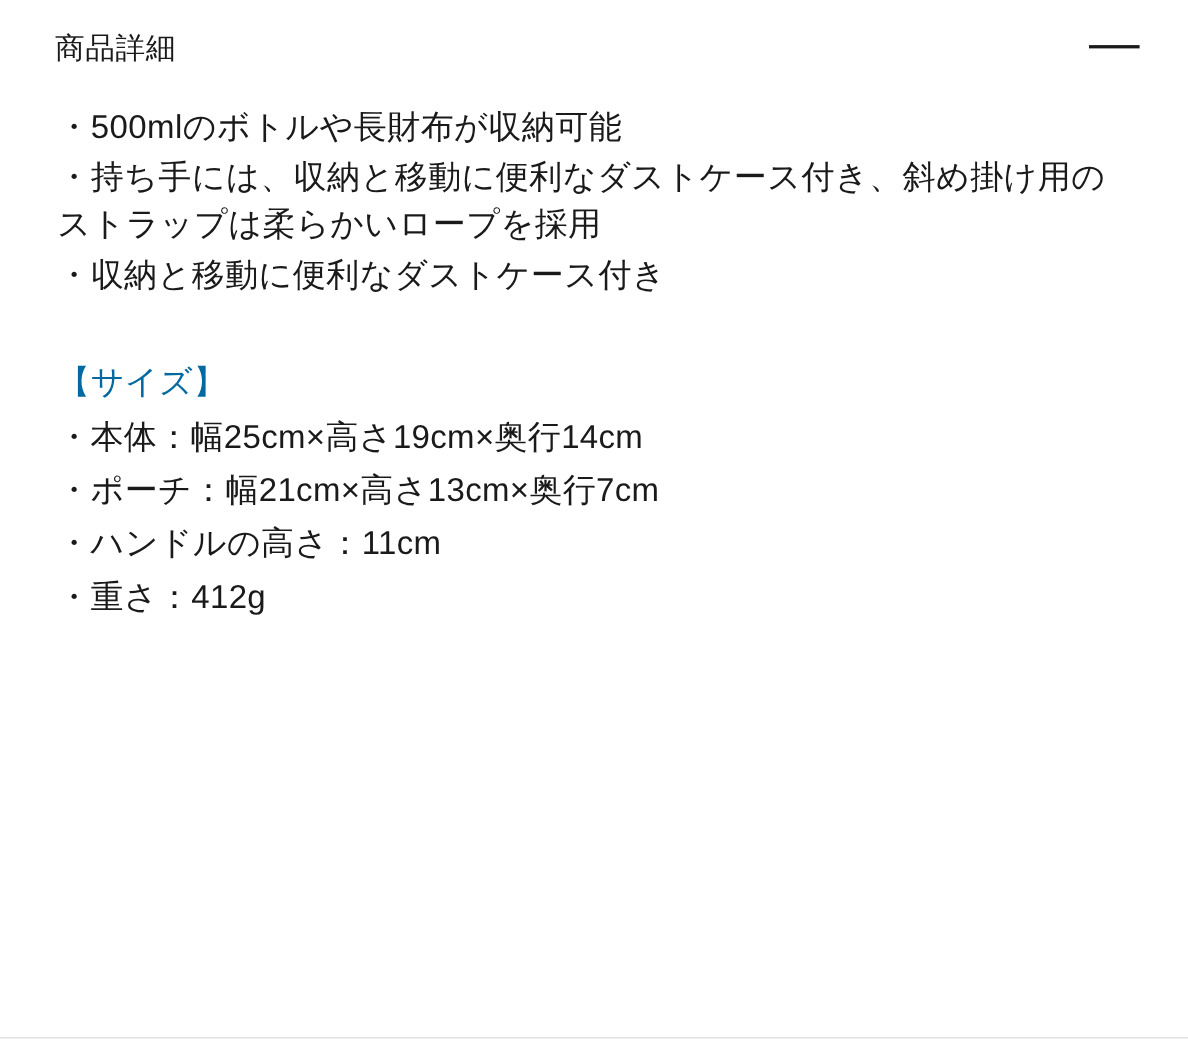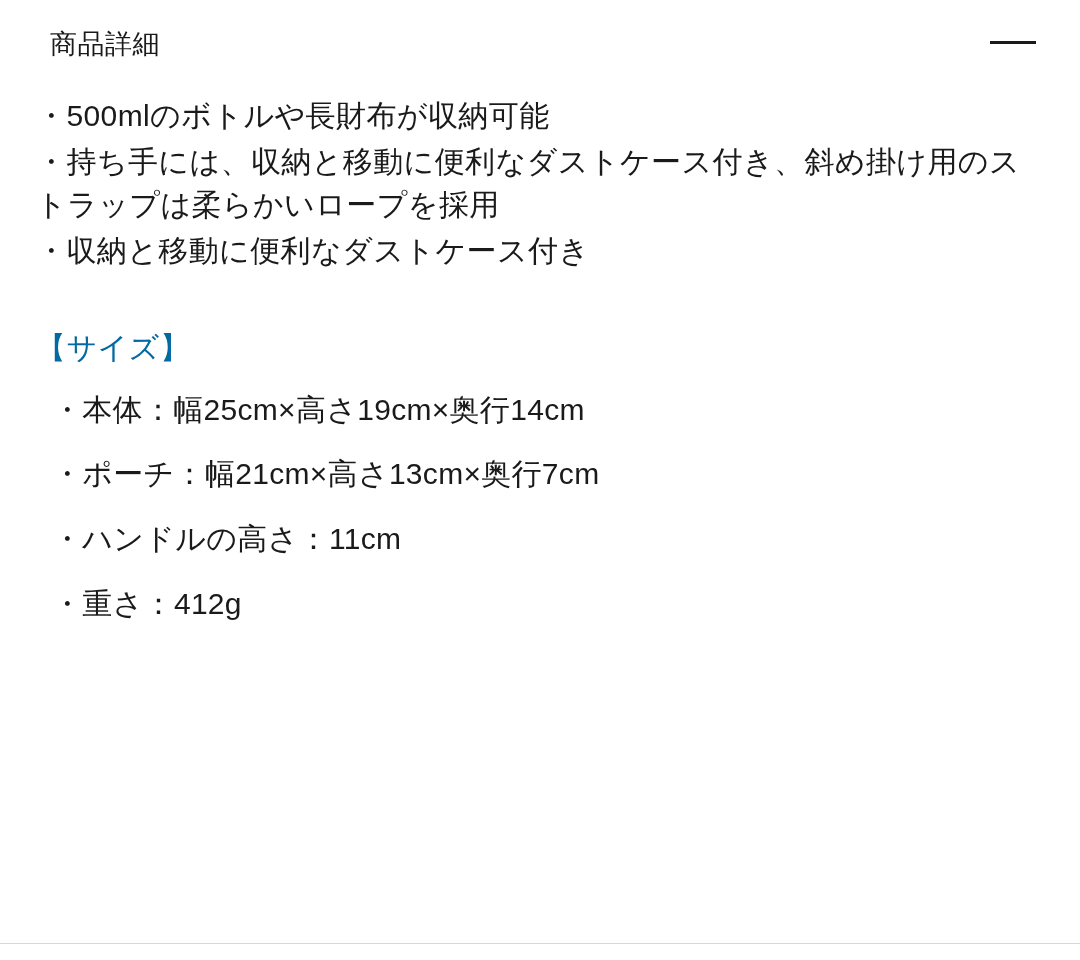--- a/index.html
+++ b/index.html
@@ -46,21 +46,21 @@
     position: absolute;
     left: 0;
     top: 13px;
     width: 46px;
     height: 3px;
     background: #1a1a1a;
   }
 
   
   .content {
-    padding: 34px 44px 0 36px;
+    padding: 34px 44px 0 52px;
     box-sizing: border-box;
   }
 
   .feature-list {
     margin: 0;
     padding: 0;
     list-style: none;
   }
   .feature-list li {
     font-size: 30px;
@@ -86,21 +86,21 @@
   .size-list {
     margin: 0;
     padding: 0;
     list-style: none;
   }
   .size-list li {
     font-size: 30px;
     line-height: 1.62;
     letter-spacing: 0.3px;
     color: #1a1a1a;
-    margin: 16px;
+    margin: 0;
   }
 
   
   .bottom-divider {
     position: absolute;
     left: 0;
     bottom: 16px;
     width: 1080px;
     height: 1px;
     background: #d8d8d8;

